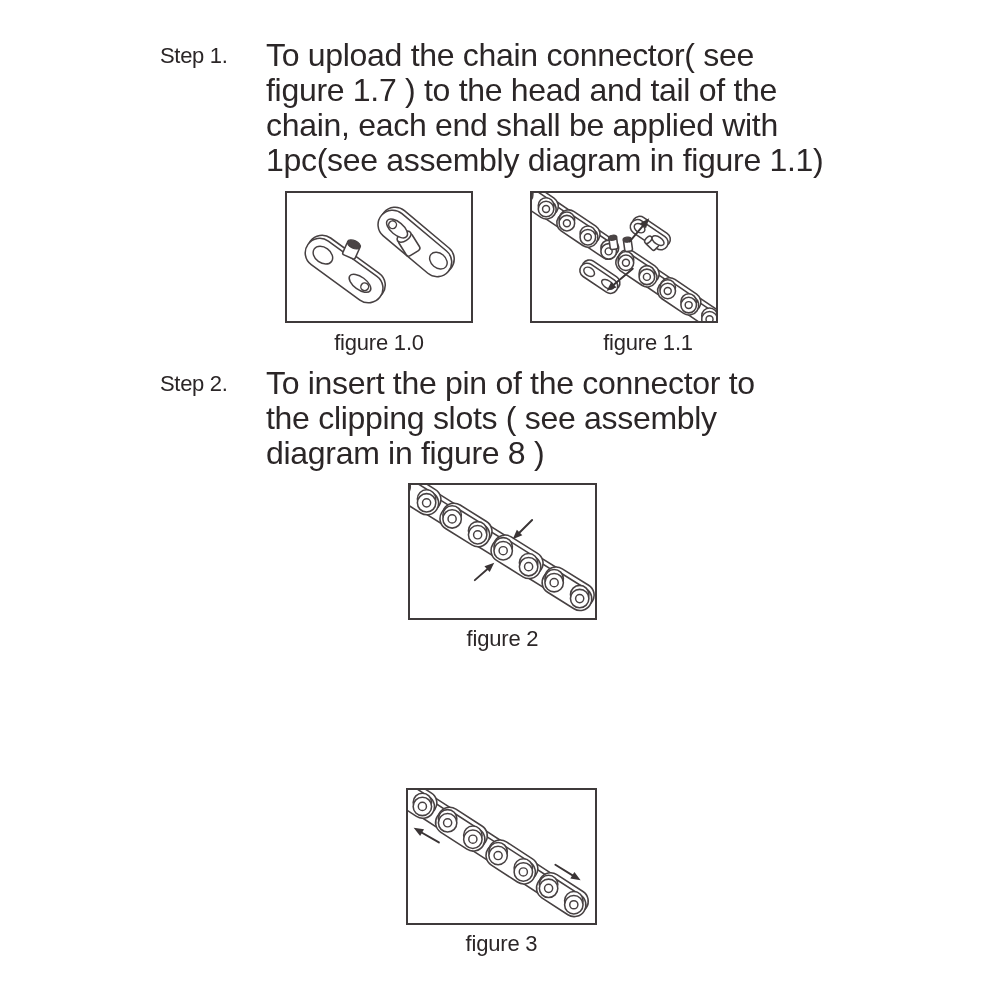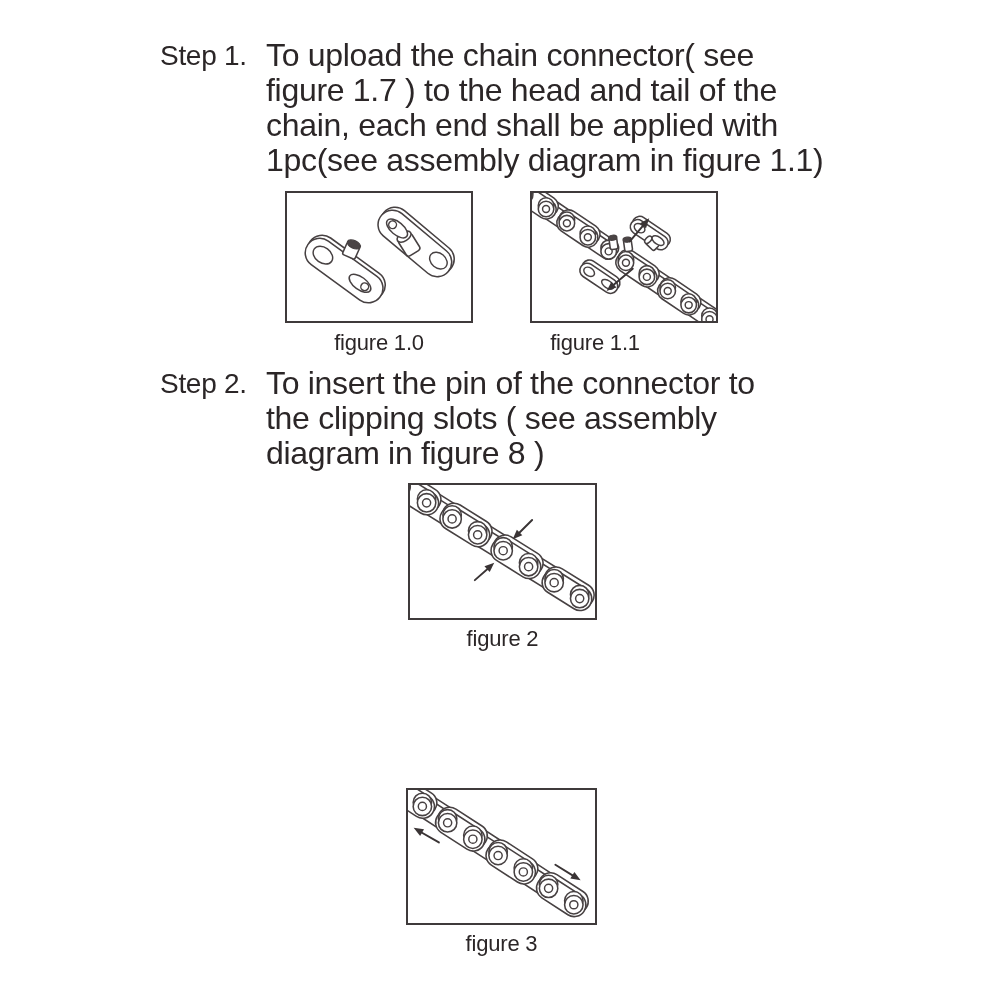--- a/index.html
+++ b/index.html
@@ -3,21 +3,21 @@
 <meta charset="utf-8">
 <style>
   html,body{margin:0;padding:0;}
   body{
     width:1000px;height:1000px;background:#ffffff;
     font-family:"Liberation Sans", sans-serif;
     color:#2b2627;position:relative;overflow:hidden;
   }
   .sheet{position:absolute;inset:0;}
   .step{position:absolute;left:160px;display:grid;grid-template-columns:106px auto;}
-  .step-label{font-size:28px;line-height:35px;letter-spacing:-0.3px;}
+  .step-label{font-size:22px;line-height:35px;letter-spacing:-0.3px;}
   .step-lines .line{font-size:32px;line-height:35px;letter-spacing:-0.3px;white-space:nowrap;}
   .figbox{
     position:absolute;border:2px solid #3f3a3b;background:#ffffff;
     overflow:hidden;box-sizing:border-box;
   }
   .figbox svg{display:block;width:100%;height:100%;}
   .caption{
     position:absolute;text-align:center;font-size:22px;line-height:30px;
     letter-spacing:-0.2px;color:#2b2627;
   }
@@ -183,21 +183,21 @@
       <g>
         <line class="aline" x1="100" y1="50" x2="115" y2="32"></line>
         <polygon class="ahead" points="120,26 116.7,36.3 110.5,31.1"></polygon>
       </g>
       <g>
         <line class="aline" x1="103" y1="78" x2="80" y2="97.5"></line>
         <polygon class="ahead" points="76,101 81,91.5 86.2,97.5"></polygon>
       </g>
     </svg>
   </div>
-  <div class="caption" style="left:501px;top:328px;width:188px">figure 1.1</div>
+  <div class="caption" style="left:554px;top:328px;width:188px">figure 1.1</div>
 
   <section class="step" style="top:366px">
     <span class="step-label">Step 2.</span>
     <div class="step-lines">
       <div class="line">To insert the pin of the connector to</div>
       <div class="line">the clipping slots ( see assembly</div>
       <div class="line">diagram in figure 8 )</div>
     </div>
   </section>
 

